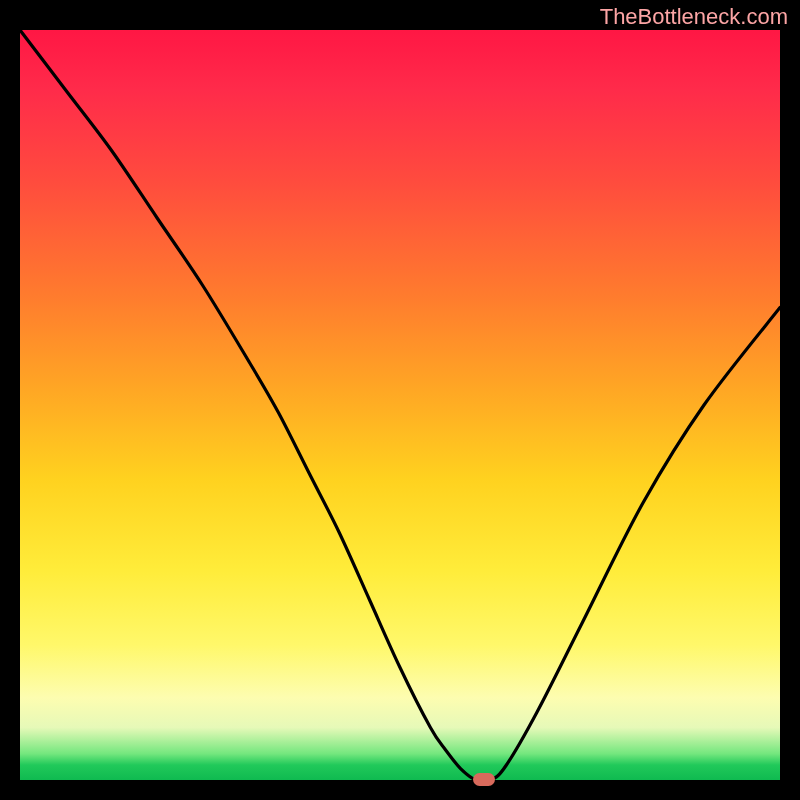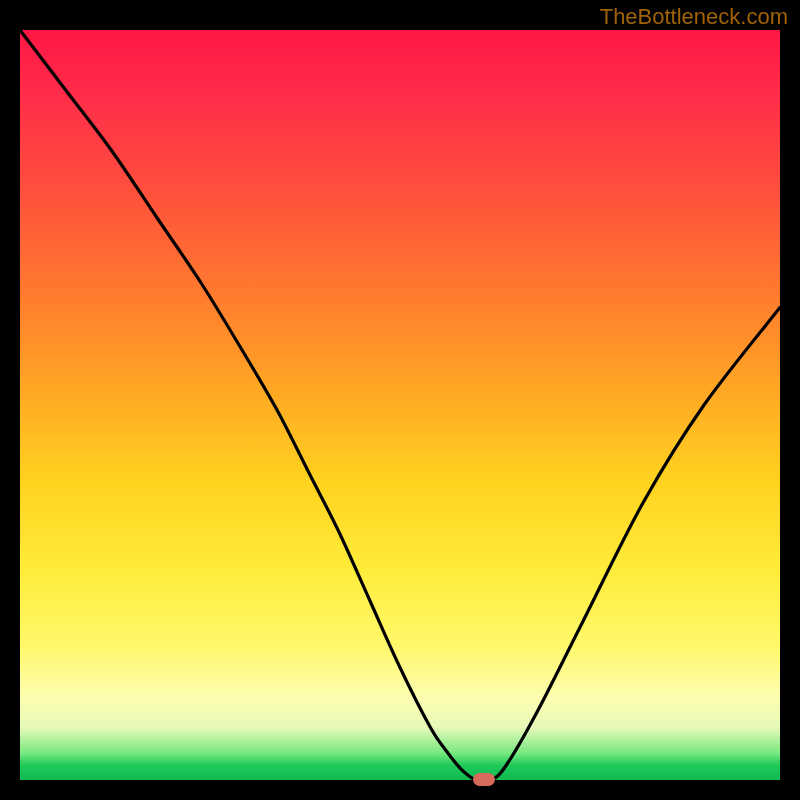--- a/index.html
+++ b/index.html
@@ -16,21 +16,21 @@
     left: 0;
     top: 0;
     width: 800px;
     height: 800px;
     background: #000;
   }
   .watermark {
     position: absolute;
     top: 4px;
     right: 12px;
-    color: #a16207;
+    color: #fca5a5;
     font-size: 22px;
     font-family: Arial, sans-serif;
     user-select: none;
   }
   .plot {
     position: absolute;
     left: 20px;
     top: 30px;
     width: 760px;
     height: 750px;

